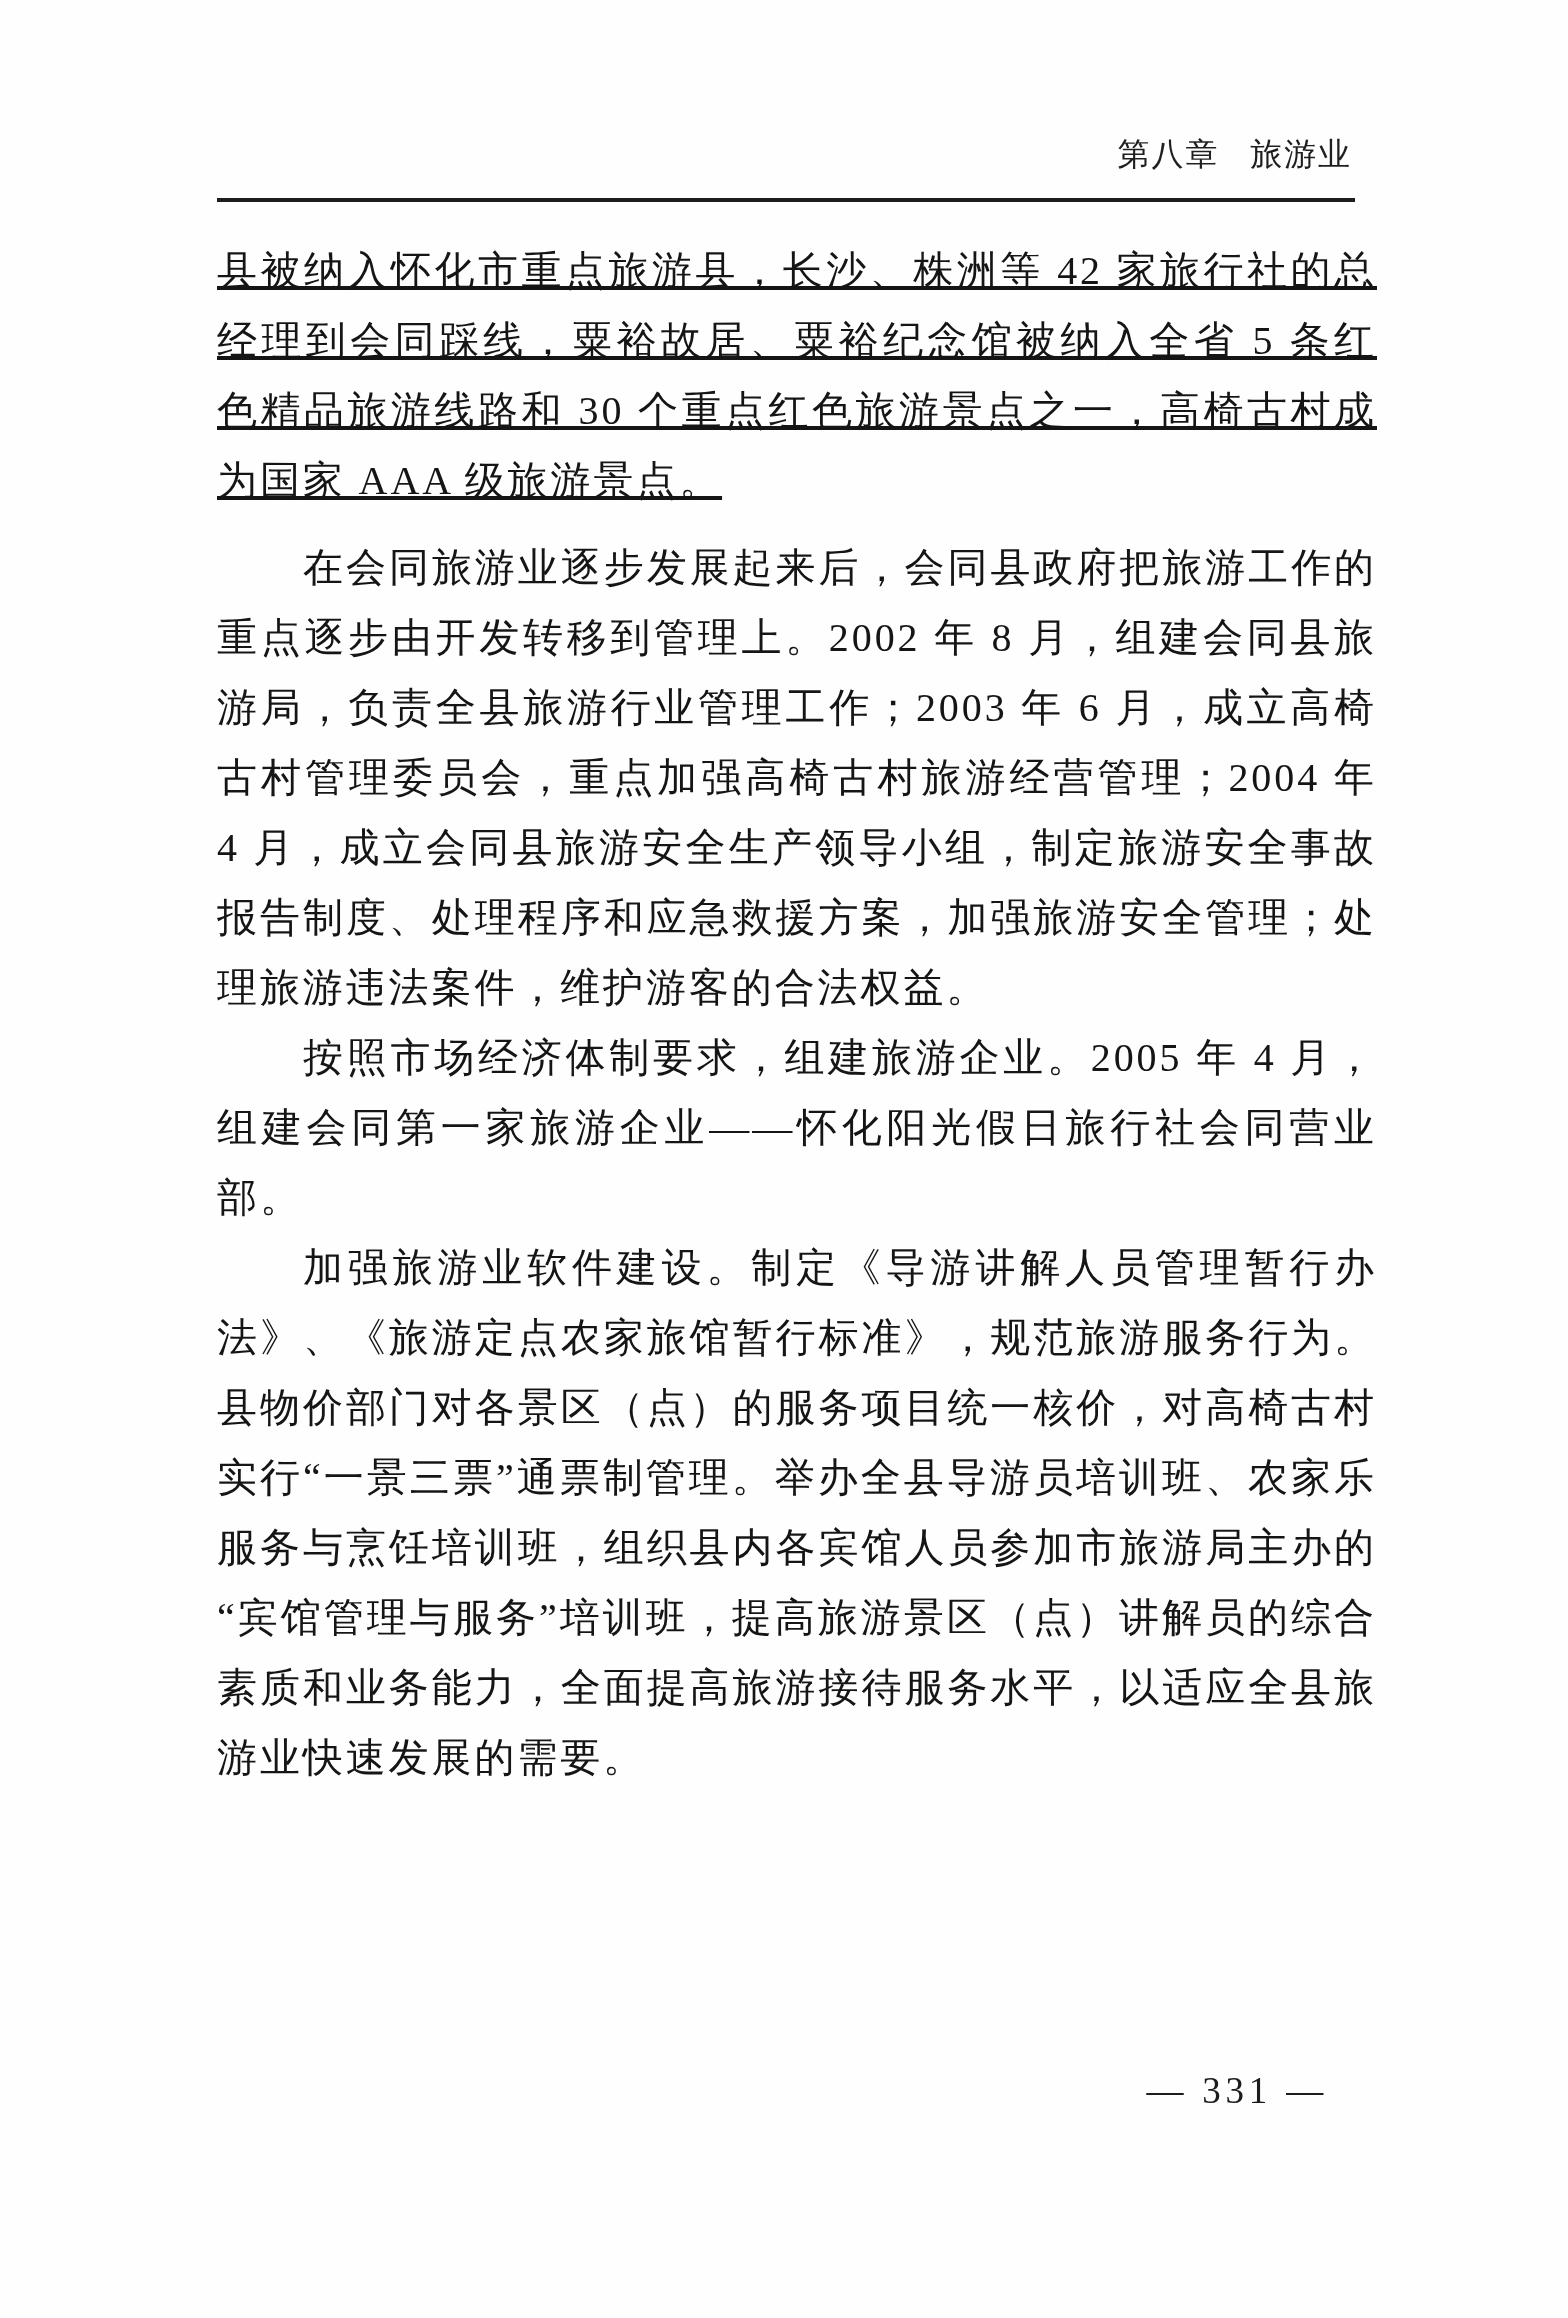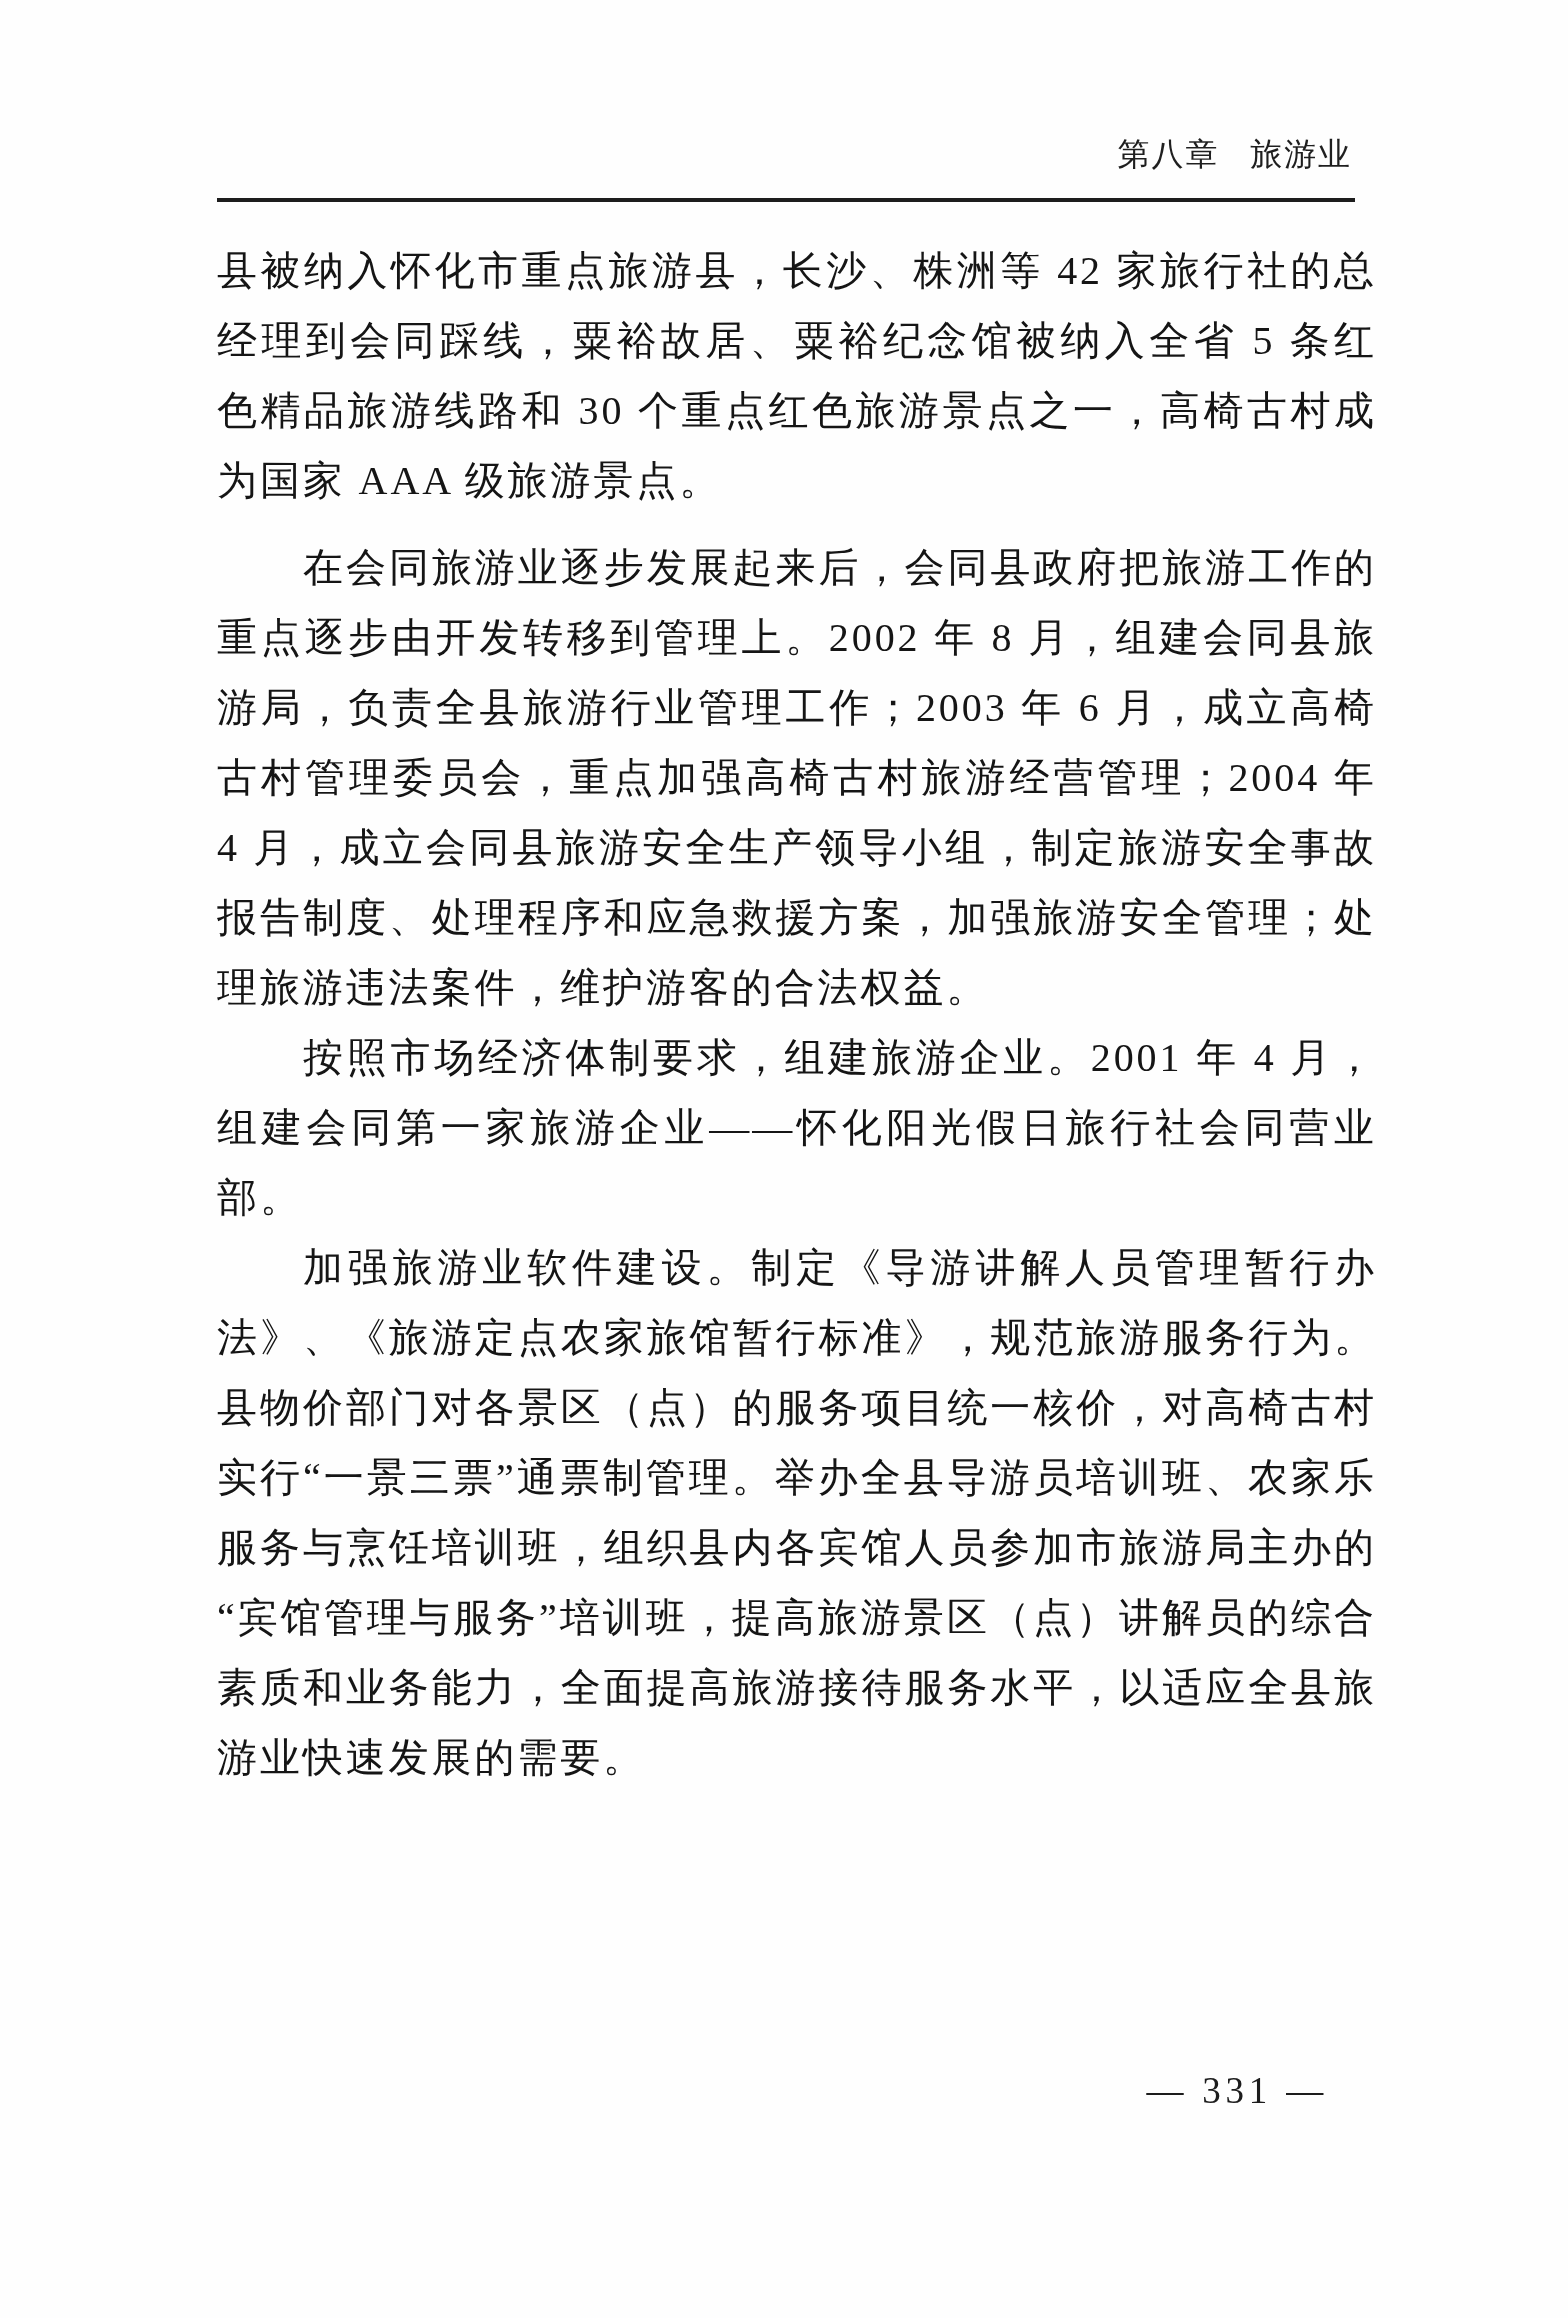--- a/index.html
+++ b/index.html
@@ -44,20 +44,21 @@
     margin: 0;
     font-size: 40px;
     line-height: 70px;
     letter-spacing: 2.9px;
     text-align: justify;
     text-justify: inter-character;
     color: #151515;
   }
   .intro {
     margin-top: 34px;
+    text-decoration: underline;
   }
   .section-heading {
     margin: 48px 0 0 0;
     font-family: "Liberation Sans", "DejaVu Sans", sans-serif;
     font-size: 38px;
     font-weight: 700;
     line-height: 54px;
     letter-spacing: 2.9px;
     text-indent: 81px;
     color: #111111;
@@ -89,21 +90,21 @@
       <span class="chapter">第八章</span><span>旅游业</span>
     </header>
 
     <div class="rule"></div>
 
     <p class="para intro">县被纳入怀化市重点旅游县，长沙、株洲等 42 家旅行社的总经理到会同踩线，粟裕故居、粟裕纪念馆被纳入全省 5 条红色精品旅游线路和 30 个重点红色旅游景点之一，高椅古村成为国家 AAA 级旅游景点。</p>
 
 
     <p class="para indent first-after-heading">在会同旅游业逐步发展起来后，会同县政府把旅游工作的重点逐步由开发转移到管理上。2002 年 8 月，组建会同县旅游局，负责全县旅游行业管理工作；2003 年 6 月，成立高椅古村管理委员会，重点加强高椅古村旅游经营管理；2004 年 4 月，成立会同县旅游安全生产领导小组，制定旅游安全事故报告制度、处理程序和应急救援方案，加强旅游安全管理；处理旅游违法案件，维护游客的合法权益。</p>
 
-    <p class="para indent">按照市场经济体制要求，组建旅游企业。2001 年 4 月，组建会同第一家旅游企业——怀化阳光假日旅行社会同营业部。</p>
+    <p class="para indent">按照市场经济体制要求，组建旅游企业。2005 年 4 月，组建会同第一家旅游企业——怀化阳光假日旅行社会同营业部。</p>
 
     <p class="para indent">加强旅游业软件建设。制定《导游讲解人员管理暂行办法》、《旅游定点农家旅馆暂行标准》，规范旅游服务行为。县物价部门对各景区（点）的服务项目统一核价，对高椅古村实行“一景三票”通票制管理。举办全县导游员培训班、农家乐服务与烹饪培训班，组织县内各宾馆人员参加市旅游局主办的“宾馆管理与服务”培训班，提高旅游景区（点）讲解员的综合素质和业务能力，全面提高旅游接待服务水平，以适应全县旅游业快速发展的需要。</p>
 
   </div>
 
   <footer class="page-number">
     <span>— 331 —</span>
   </footer>
 </div>
 

